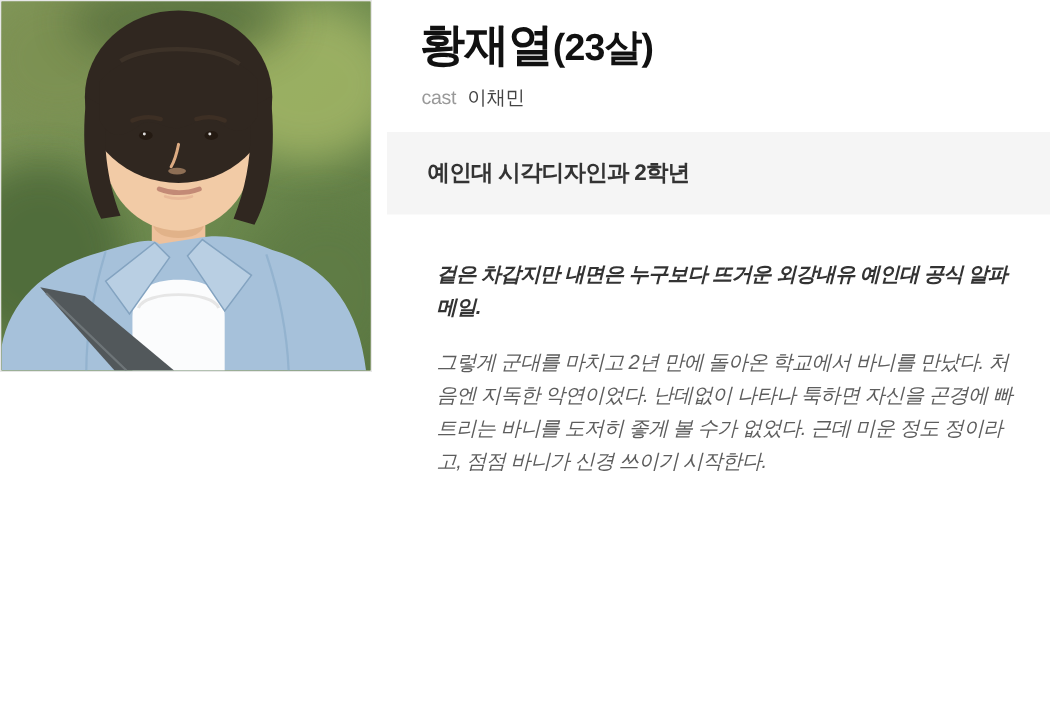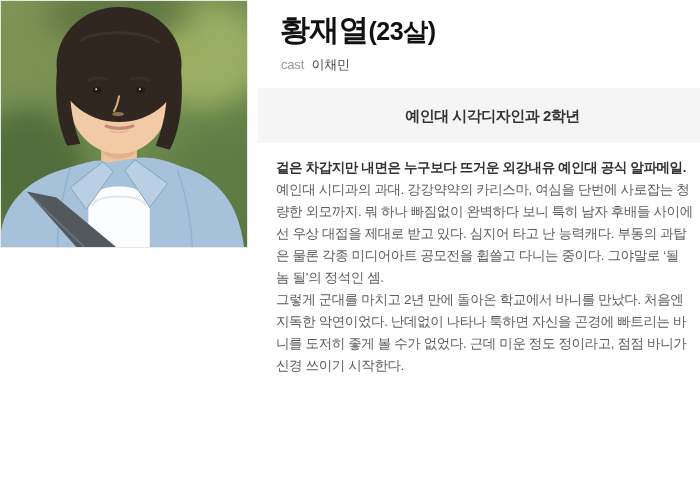--- a/index.html
+++ b/index.html
@@ -21,26 +21,26 @@
   .content{position:absolute;left:258px;top:0;width:442px;height:480px;}
 
   .title-row{position:absolute;left:22px;top:10px;white-space:nowrap;letter-spacing:-0.5px;}
   .char-name{font-size:30px;font-weight:700;color:var(--title-color);text-align:center;}
   .char-age{font-size:25px;font-weight:700;color:var(--title-color);}
 
   .cast-row{position:absolute;left:23px;top:56px;font-size:13px;letter-spacing:-0.2px;}
   .cast-label{color:var(--cast-label-color);margin-right:4px;}
   .cast-name{color:var(--cast-name-color);text-align:right;}
 
-  .dept-banner{position:absolute;left:0;top:88px;width:442px;height:55px;background:var(--box-bg);text-align:center;}
+  .dept-banner{position:absolute;left:0;top:88px;width:442px;height:55px;background:var(--box-bg);}
   .dept-text{display:block;line-height:55px;padding-left:27px;font-size:15px;font-weight:700;color:var(--dept-color);letter-spacing:-0.5px;}
 
   .bio{position:absolute;left:18px;top:157px;width:418px;height:320px;overflow:hidden;
        font-size:13.5px;line-height:22px;color:var(--body-color);letter-spacing:-0.4px;}
-  .bio p{margin:0;}
+  .bio p{margin:15px;font-style:italic;}
   .bio .lead{font-weight:700;color:var(--lead-color);}
 </style>
 </head>
 <body>
 
 <div class="page">
 
   <div class="photo">
     <svg viewBox="0 0 248 248" preserveAspectRatio="xMidYMid slice" aria-hidden="true">
       <defs>
@@ -114,18 +114,17 @@
       <span class="cast-label">cast</span>
       <span class="cast-name">이채민</span>
     </div>
 
     <div class="dept-banner">
       <span class="dept-text">예인대 시각디자인과 2학년</span>
     </div>
 
     <div class="bio">
       <p class="lead">겉은 차갑지만 내면은 누구보다 뜨거운 외강내유 예인대 공식 알파메일.</p>
-      <p>예인대 시디과의 과대. 강강약약의 카리스마, 여심을 단번에 사로잡는 청량한 외모까지. 뭐 하나 빠짐없이 완벽하다 보니 특히 남자 후배들 사이에선 우상 대접을 제대로 받고 있다. 심지어 타고 난 능력캐다. 부동의 과탑은 물론 각종 미디어아트 공모전을 휩쓸고 다니는 중이다. 그야말로 ‘될 놈 될’의 정석인 셈.</p>
       <p>그렇게 군대를 마치고 2년 만에 돌아온 학교에서 바니를 만났다. 처음엔 지독한 악연이었다. 난데없이 나타나 툭하면 자신을 곤경에 빠트리는 바니를 도저히 좋게 볼 수가 없었다. 근데 미운 정도 정이라고, 점점 바니가 신경 쓰이기 시작한다.</p>
     </div>
 
   </div>
 </div>
 
 </body></html>

